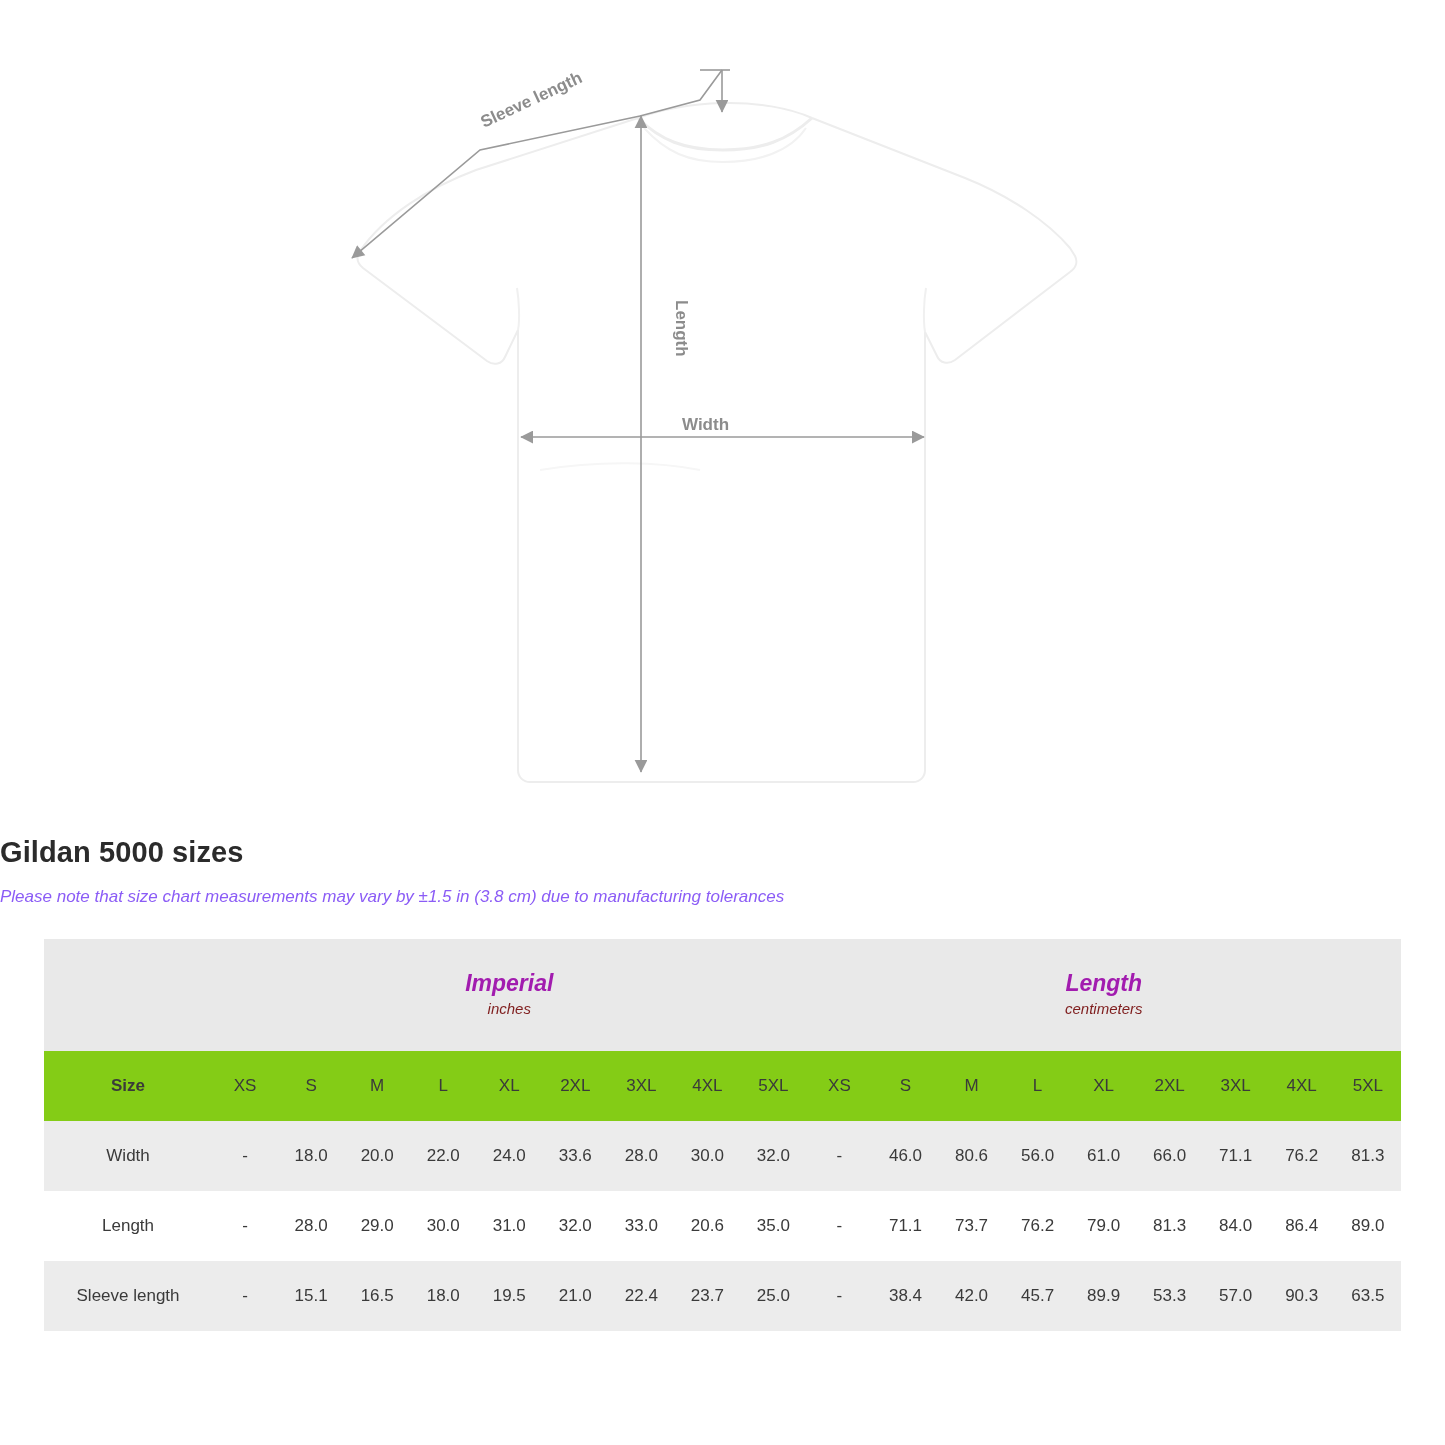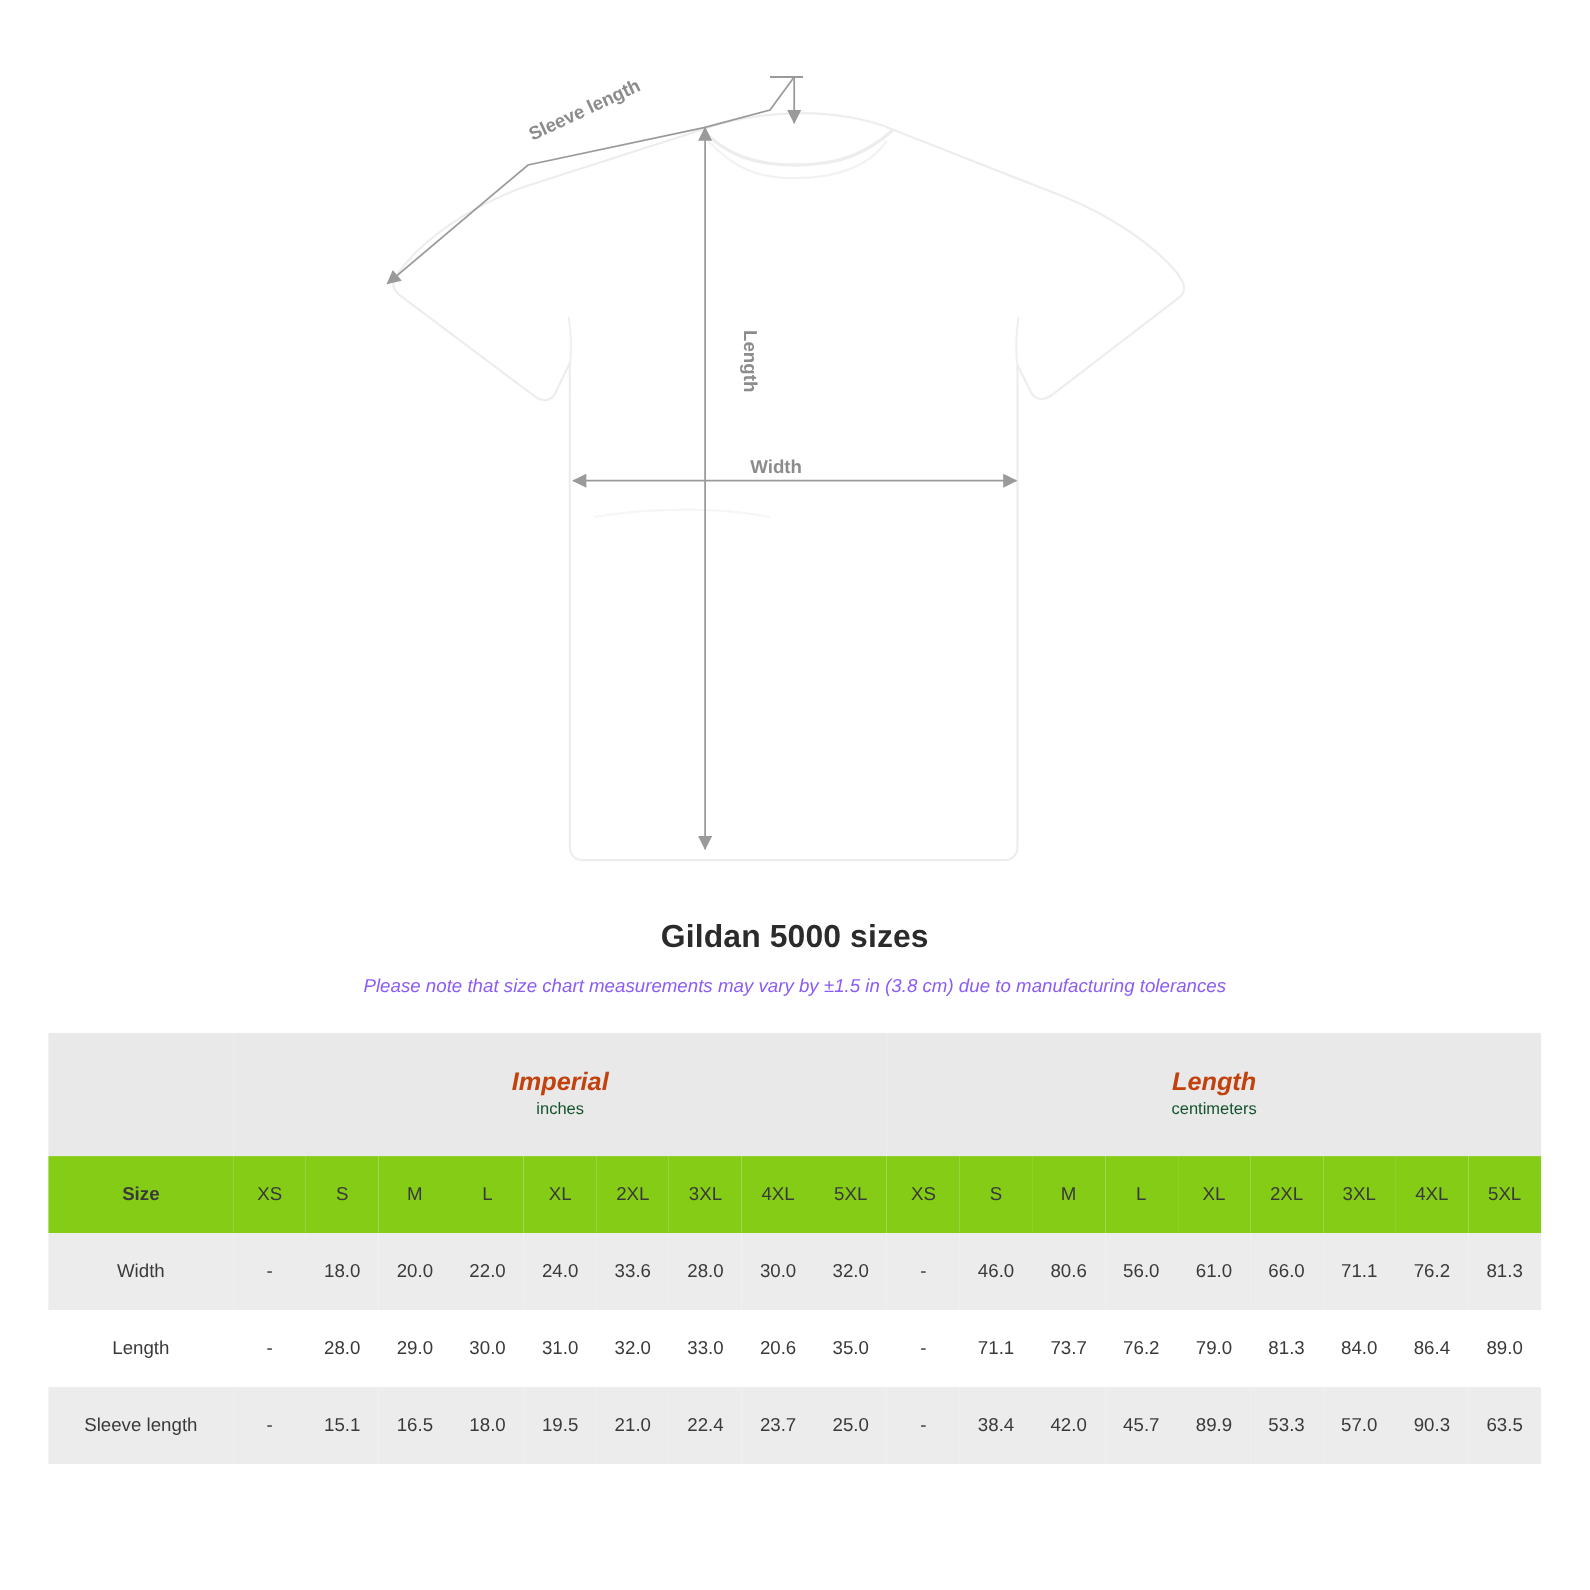--- a/index.html
+++ b/index.html
@@ -25,21 +25,20 @@
     position: relative;
     width: 1445px;
     height: 830px;
   }
   .illustration svg {
     display: block;
   }
 
   
   .heading-block {
-    text-align: center;
     margin-top: 6px;
   }
   .chart-title {
     font-size: 29px;
     font-weight: bold;
     color: #2b2b2b;
     letter-spacing: 0.1px;
     margin: 0;
   }
   .chart-subtitle {
@@ -67,26 +66,27 @@
     font-weight: normal;
   }
   .unit-row td {
     background: #e9e9e9;
     height: 112px;
   }
   .unit-name {
     font-size: 23px;
     font-style: italic;
     font-weight: bold;
-    color: #c2410c;
+    color: #a21caf;
     line-height: 1.25;
   }
   .unit-sub {
     font-size: 15px;
-    color: #14532d;
+    font-style: italic;
+    color: #7f1d1d;
     line-height: 1.6;
   }
   .header-row td {
     height: 70px;
     background: #84cc16;
     font-size: 17px;
     font-weight: bold;
     color: #3a3a3a;
   }
   .header-row td.rowlabel {

